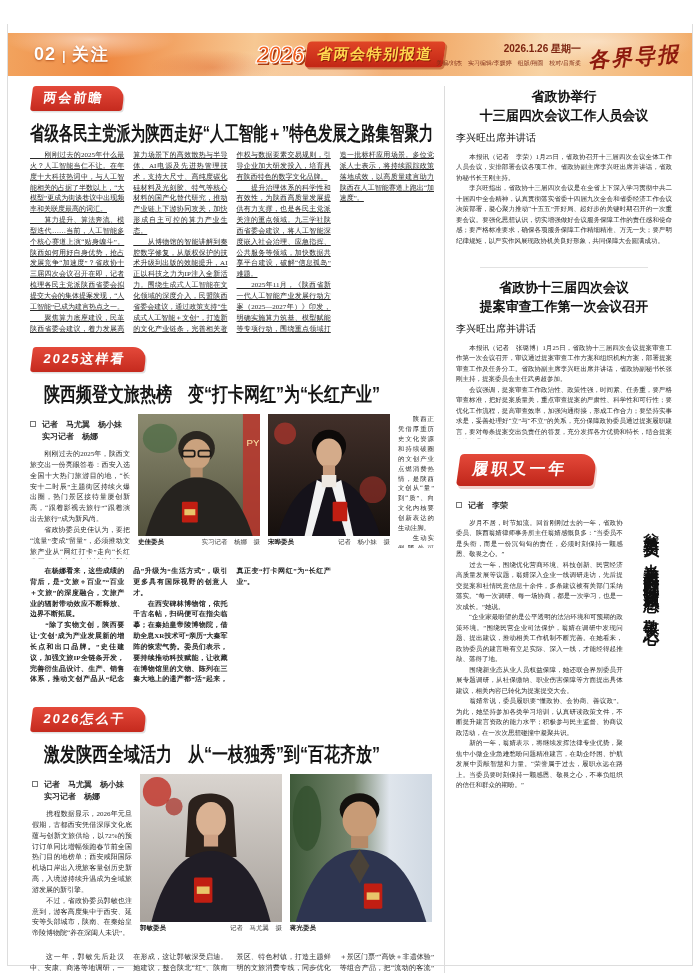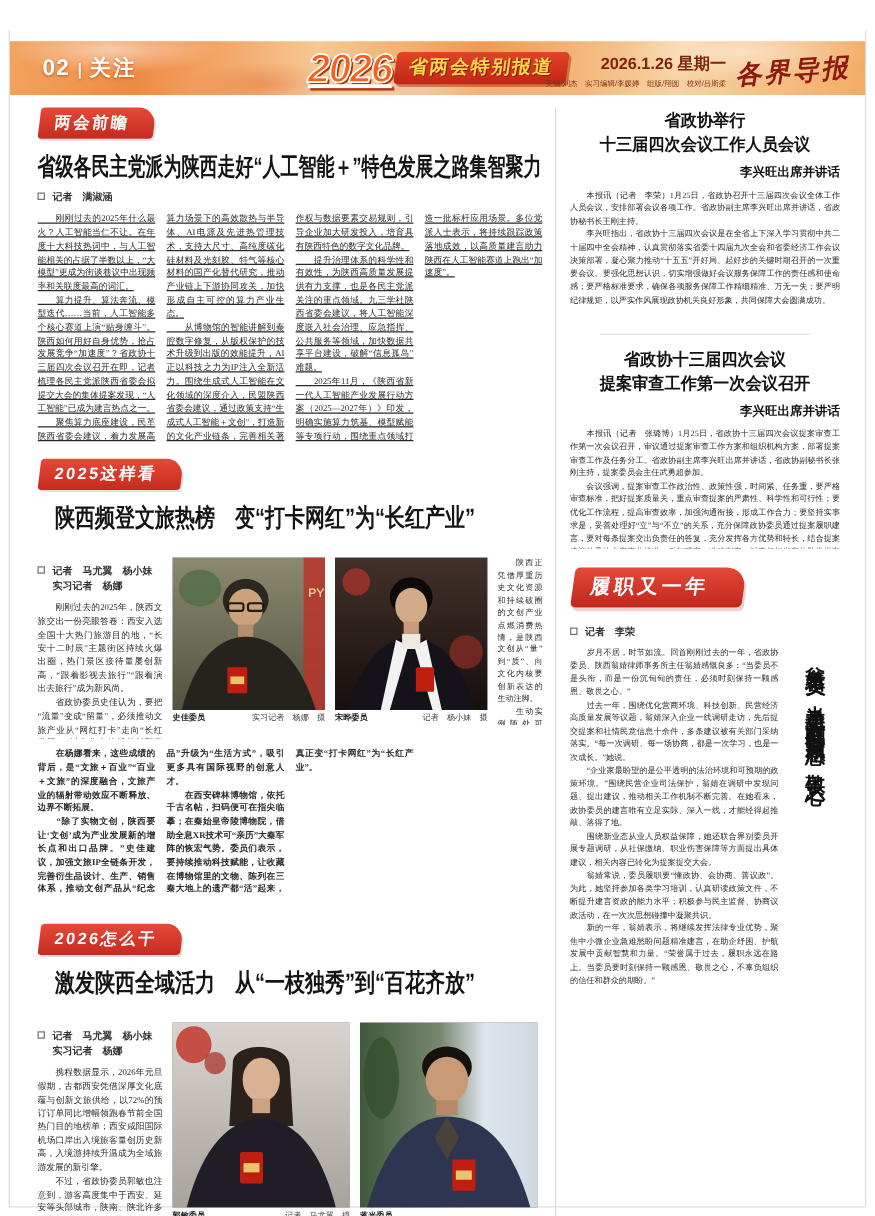--- a/index.html
+++ b/index.html
@@ -18,28 +18,28 @@
       radial-gradient(ellipse 90px 25px at 30% 80%, rgba(214,80,25,.35), transparent 70%),
       linear-gradient(95deg,#f2a35e 0%,#ef8a43 15%,#f7c893 36%,#ef9a52 55%,#f8d3a4 78%,#f2ab67 100%);
     display:flex; align-items:center; }
   .banner-left { margin-left:26px; display:flex; align-items:baseline; gap:6px; color:#fff;
     text-shadow:0 1px 2px rgba(150,55,10,.65); font-weight:bold; }
   .banner-page { font-size:18px; letter-spacing:1px; }
   .banner-sep  { font-size:13px; opacity:.9; }
   .banner-sec  { font-size:17px; letter-spacing:2px; }
   .banner-center { position:absolute; left:50%; top:50%; transform:translate(-50%,-50%);
     display:flex; align-items:center; gap:3px; }
-  .banner-year { font-size:32px; font-weight:900; font-style:italic; color:#f5611e;
-    -webkit-text-stroke:1.2px #ffffff; text-shadow:2px 2px 0 #a93a10; letter-spacing:-1px;text-decoration:underline; }
+  .banner-year { font-size:23px; font-weight:900; font-style:italic; color:#f5611e;
+    -webkit-text-stroke:1.2px #ffffff; text-shadow:2px 2px 0 #a93a10; letter-spacing:-1px; }
   .banner-titlebox { background:linear-gradient(180deg,#e04526,#c22615); color:#ffd84f;
     font-weight:900; font-size:15px; padding:3px 11px 4px; transform:skewX(-8deg); border-radius:4px;
     letter-spacing:1.5px; text-shadow:1px 1px 0 #8d1d08; box-shadow:2px 2px 0 rgba(150,40,5,.45); }
   .banner-right { position:absolute; right:12px; top:4px; display:flex; align-items:flex-start; gap:7px; }
   .banner-meta { text-align:right; margin-top:5px; }
-  .banner-date { font-size:13px; font-weight:bold; color:#7c2410; }
+  .banner-date { font-size:10px; font-weight:bold; color:#7c2410; }
   .banner-credits { font-size:6px; margin-top:3px; color:#83301a; }
   .banner-masthead { font-size:21px; font-weight:900; color:#8e1a0e; font-style:italic;
     transform:rotate(-4deg); font-family:"Liberation Serif", serif; letter-spacing:2px; margin-top:6px; }
 
   
   .content { position:absolute; left:30px; top:86px; width:642px; display:flex; }
   .main { width:404px; flex:none; }
   .sidebar { flex:1; margin-left:10px; padding-left:11px; border-left:1px solid #dcdcdc; }
 
   
@@ -52,42 +52,42 @@
   .hl2 { font-size:20px; transform:scaleX(.80); margin-left:14px; }
 
   .byline { display:flex; gap:6px; margin:5px 0 6px; font-size:8px; color:#333; line-height:1.5; }
   .byline .sq { width:6px; height:6px; border:1px solid #777; flex:none; margin-top:2px; }
   .byline .names { font-weight:bold; }
 
   .bodytext { font-size:7px; line-height:1.55; text-align:justify; color:#2a2a2a;
     white-space:pre-line; overflow:hidden; font-family:"Liberation Serif", serif; }
   .b1 { column-count:4; column-gap:9px; height:186px; column-fill:auto;text-decoration:underline; }
 
-  .row { display:flex; gap:8px; margin-top:18px; }
+  .row { display:flex; gap:8px; margin-top:6px;justify-content:center; }
   .colL { width:100px; flex:none; }
   .colL .bodytext { height:110px; }
   .colL3 .bodytext { height:136px; }
   .colR { flex:1; overflow:hidden; }
   .colR .bodytext { font-size:6.4px; height:134px; }
 
   figure { margin:0; flex:none; }
   .ph { display:block; background:#888; }
   .cap { display:flex; justify-content:space-between; align-items:baseline; margin-top:2px;
     font-size:6.5px; color:#1d1d1d; }
   .capn { font-weight:bold; }
   .credit { color:#444; }
 
   .a2-bottom { column-count:4; column-gap:9px; height:130px; column-fill:auto; margin-top:7px;font-weight:bold; }
   .a3-bottom { column-count:4; column-gap:9px; height:52px; column-fill:auto; margin-top:7px; }
   .sect { margin-top:11px; }
 
   
   .sb-title { font-size:13.5px; font-weight:900; text-align:center; color:#111; line-height:1.4;
     transform:scaleX(.96); margin-top:2px; }
-  .sb-sub { font-size:10px; font-weight:bold; text-align:right; margin:5px 0 7px; color:#111; }
+  .sb-sub { font-size:10px; font-weight:normal; text-align:left; margin:5px 0 7px; color:#111; }
   .sb-body { font-size:6.5px; line-height:1.62; text-align:justify; color:#2a2a2a;
     white-space:pre-line; overflow:hidden; font-family:"Liberation Serif", serif; }
   .sb-a .sb-body { height:104px; }
   .sb-b .sb-body { height:96px; }
   .sb-div { height:1px; background:#e2e2e2; margin:11px 24px; }
   .sb-tag { display:inline-block; background:linear-gradient(180deg,#e4493a,#c0261a); color:#fff;
     font-size:16px; font-weight:900; padding:5px 28px 6px 14px; border-radius:4px 16px 4px 4px;
     transform:skewX(-8deg); transform-origin:left bottom; letter-spacing:3px; margin:15px 0 9px;
     box-shadow:2px 3px 0 rgba(200,70,50,.25); }
   .sb-c { display:flex; gap:7px; }
@@ -122,24 +122,20 @@
     </div>
   </header>
 
   <div class="content">
 
     <div class="main">
 
       <section>
         <div class="tag">两会前瞻</div>
         <h1 class="hl hl1">省级各民主党派为陕西走好“人工智能＋”特色发展之路集智聚力</h1>
-        <div class="byline">
-          <span class="sq"></span>
-          <span class="names">记者　满淑涵</span>
-        </div>
         <div class="bodytext b1">　　刚刚过去的2025年什么最火？人工智能当仁不让。在年度十大科技热词中，与人工智能相关的占据了半数以上，“大模型”更成为街谈巷议中出现频率和关联度最高的词汇。
 　　算力提升、算法奔流、模型迭代……当前，人工智能多个核心赛道上演“贴身缠斗”。陕西如何用好自身优势，抢占发展竞争“加速度”？省政协十三届四次会议召开在即，记者梳理各民主党派陕西省委会拟提交大会的集体提案发现，“人工智能”已成为建言热点之一。
 　　聚焦算力底座建设，民革陕西省委会建议，着力发展高算力场景下的高效散热与半导体、AI电源及先进热管理技术，支持大尺寸、高纯度碳化硅材料及光刻胶、特气等核心材料的国产化替代研究，推动产业链上下游协同攻关，加快形成自主可控的算力产业生态。
 　　从博物馆的智能讲解到秦腔数字修复，从版权保护的技术升级到出版的效能提升，AI正以科技之力为IP注入全新活力。围绕生成式人工智能在文化领域的深度介入，民盟陕西省委会建议，通过政策支持“生成式人工智能＋文创”，打造新的文化产业链条，完善相关著作权与数据要素交易规则，引导企业加大研发投入，培育具有陕西特色的数字文化品牌。
 　　提升治理体系的科学性和有效性，为陕西高质量发展提供有力支撑，也是各民主党派关注的重点领域。九三学社陕西省委会建议，将人工智能深度嵌入社会治理、应急指挥、公共服务等领域，加快数据共享平台建设，破解“信息孤岛”难题。
 　　2025年11月，《陕西省新一代人工智能产业发展行动方案（2025—2027年）》印发，明确实施算力筑基、模型赋能等专项行动，围绕重点领域打造一批标杆应用场景。多位党派人士表示，将持续跟踪政策落地成效，以高质量建言助力陕西在人工智能赛道上跑出“加速度”。</div>
       </section>
 
       <section class="sect">
         <div class="tag">2025这样看</div>
@@ -226,21 +222,21 @@
         <div class="row">
           <div class="colL colL3">
             <div class="byline">
               <span class="sq"></span>
               <span class="names">
                 <span>记者　马尤翼　杨小妹</span><br>
                 <span>实习记者　杨娜</span>
               </span>
             </div>
             <div class="bodytext">　　携程数据显示，2026年元旦假期，古都西安凭借深厚文化底蕴与创新文旅供给，以72%的预订订单同比增幅领跑春节前全国热门目的地榜单；西安咸阳国际机场口岸出入境旅客量创历史新高，入境游持续升温成为全域旅游发展的新引擎。
-　　不过，省政协委员郭敏也注意到，游客高度集中于西安、延安等头部城市，陕南、陕北许多优质资源仍“养在深闺人未识”。</div>
+　　不过，省政协委员郭敏也注意到，游客高度集中于西安、延安等头部城市，陕南、在秦始皇帝陵博物院“养在深闺人未识”。</div>
           </div>
 
           <figure>
             <svg class="ph" width="142" height="148" viewBox="0 0 100 100" preserveAspectRatio="none">
               <defs>
                 <linearGradient id="g3" x1="0" y1="0" x2="0" y2="1">
                   <stop offset="0" stop-color="#d9d4cf"></stop>
                     <stop offset="1" stop-color="#a8a29c"></stop>
                 </linearGradient>
               </defs>

